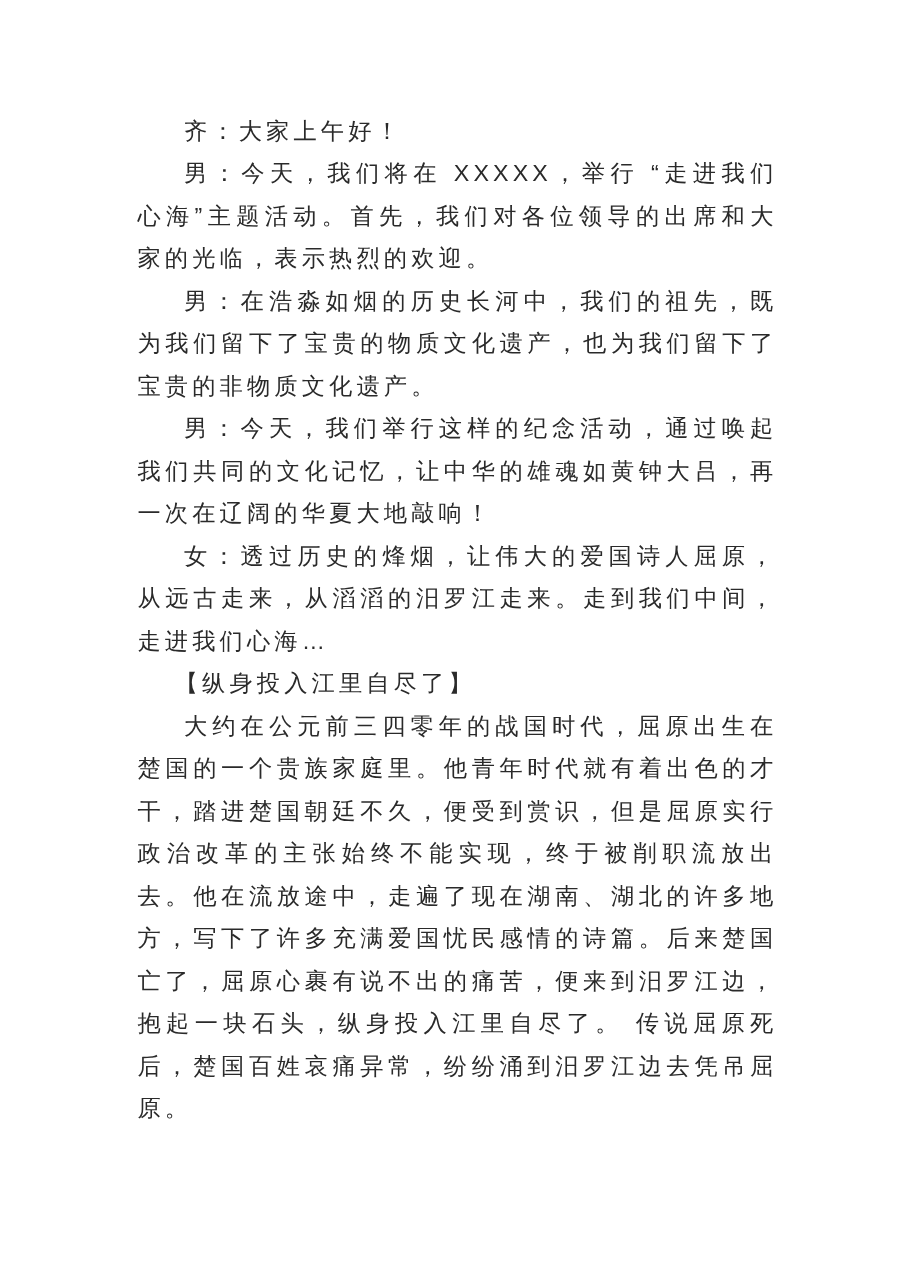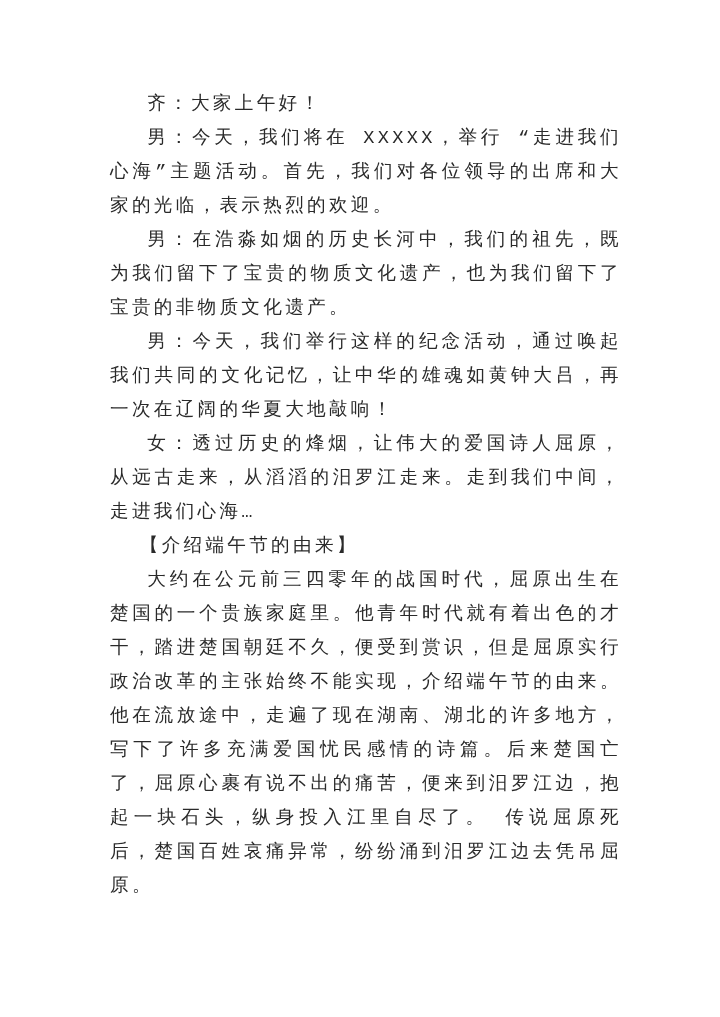--- a/index.html
+++ b/index.html
@@ -2,33 +2,33 @@
 <html><head>
 <meta charset="utf-8">
 <style>
   html, body { margin: 0; padding: 0; background: #ffffff; }
   body { width: 720px; height: 1017px; position: relative; overflow: hidden; }
   .page {
     position: absolute;
     left: 110px;
     top: 88px;
     width: 512px;
-    font-family: Liberation Mono, monospace;
+    font-family: Liberation Sans, sans-serif;
     font-size: 18.6px;
     line-height: 34px;
     color: #2a2a2a;
     letter-spacing: 3.3px;
   }
   .para { margin: 0; text-indent: 2em; text-align: justify; }
   .heading { margin: 0; text-indent: 1.6em; }
 </style>
 </head>
 <body>
 
 <div class="page">
   <p class="para">齐：大家上午好！</p>
   <p class="para">男：今天，我们将在 XXXXX，举行 “走进我们心海”主题活动。首先，我们对各位领导的出席和大家的光临，表示热烈的欢迎。</p>
   <p class="para">男：在浩淼如烟的历史长河中，我们的祖先，既为我们留下了宝贵的物质文化遗产，也为我们留下了宝贵的非物质文化遗产。</p>
   <p class="para">男：今天，我们举行这样的纪念活动，通过唤起我们共同的文化记忆，让中华的雄魂如黄钟大吕，再一次在辽阔的华夏大地敲响！</p>
   <p class="para">女：透过历史的烽烟，让伟大的爱国诗人屈原，从远古走来，从滔滔的汨罗江走来。走到我们中间，走进我们心海…</p>
-  <p class="heading">【介绍端午节的由来】</p>
-  <p class="para">大约在公元前三四零年的战国时代，屈原出生在楚国的一个贵族家庭里。他青年时代就有着出色的才干，踏进楚国朝廷不久，便受到赏识，但是屈原实行政治改革的主张始终不能实现，介绍端午节的由来。他在流放途中，走遍了现在湖南、湖北的许多地方，写下了许多充满爱国忧民感情的诗篇。后来楚国亡了，屈原心裹有说不出的痛苦，便来到汨罗江边，抱起一块石头，纵身投入江里自尽了。 传说屈原死后，楚国百姓哀痛异常，纷纷涌到汨罗江边去凭吊屈原。</p>
+  <p class="heading">【纵身投入江里自尽了】</p>
+  <p class="para">大约在公元前三四零年的战国时代，屈原出生在楚国的一个贵族家庭里。他青年时代就有着出色的才干，踏进楚国朝廷不久，便受到赏识，但是屈原实行政治改革的主张始终不能实现，终于被削职流放出去。他在流放途中，走遍了现在湖南、湖北的许多地方，写下了许多充满爱国忧民感情的诗篇。后来楚国亡了，屈原心裹有说不出的痛苦，便来到汨罗江边，抱起一块石头，纵身投入江里自尽了。 传说屈原死后，楚国百姓哀痛异常，纷纷涌到汨罗江边去凭吊屈原。</p>
 </div>
 
 </body></html>

